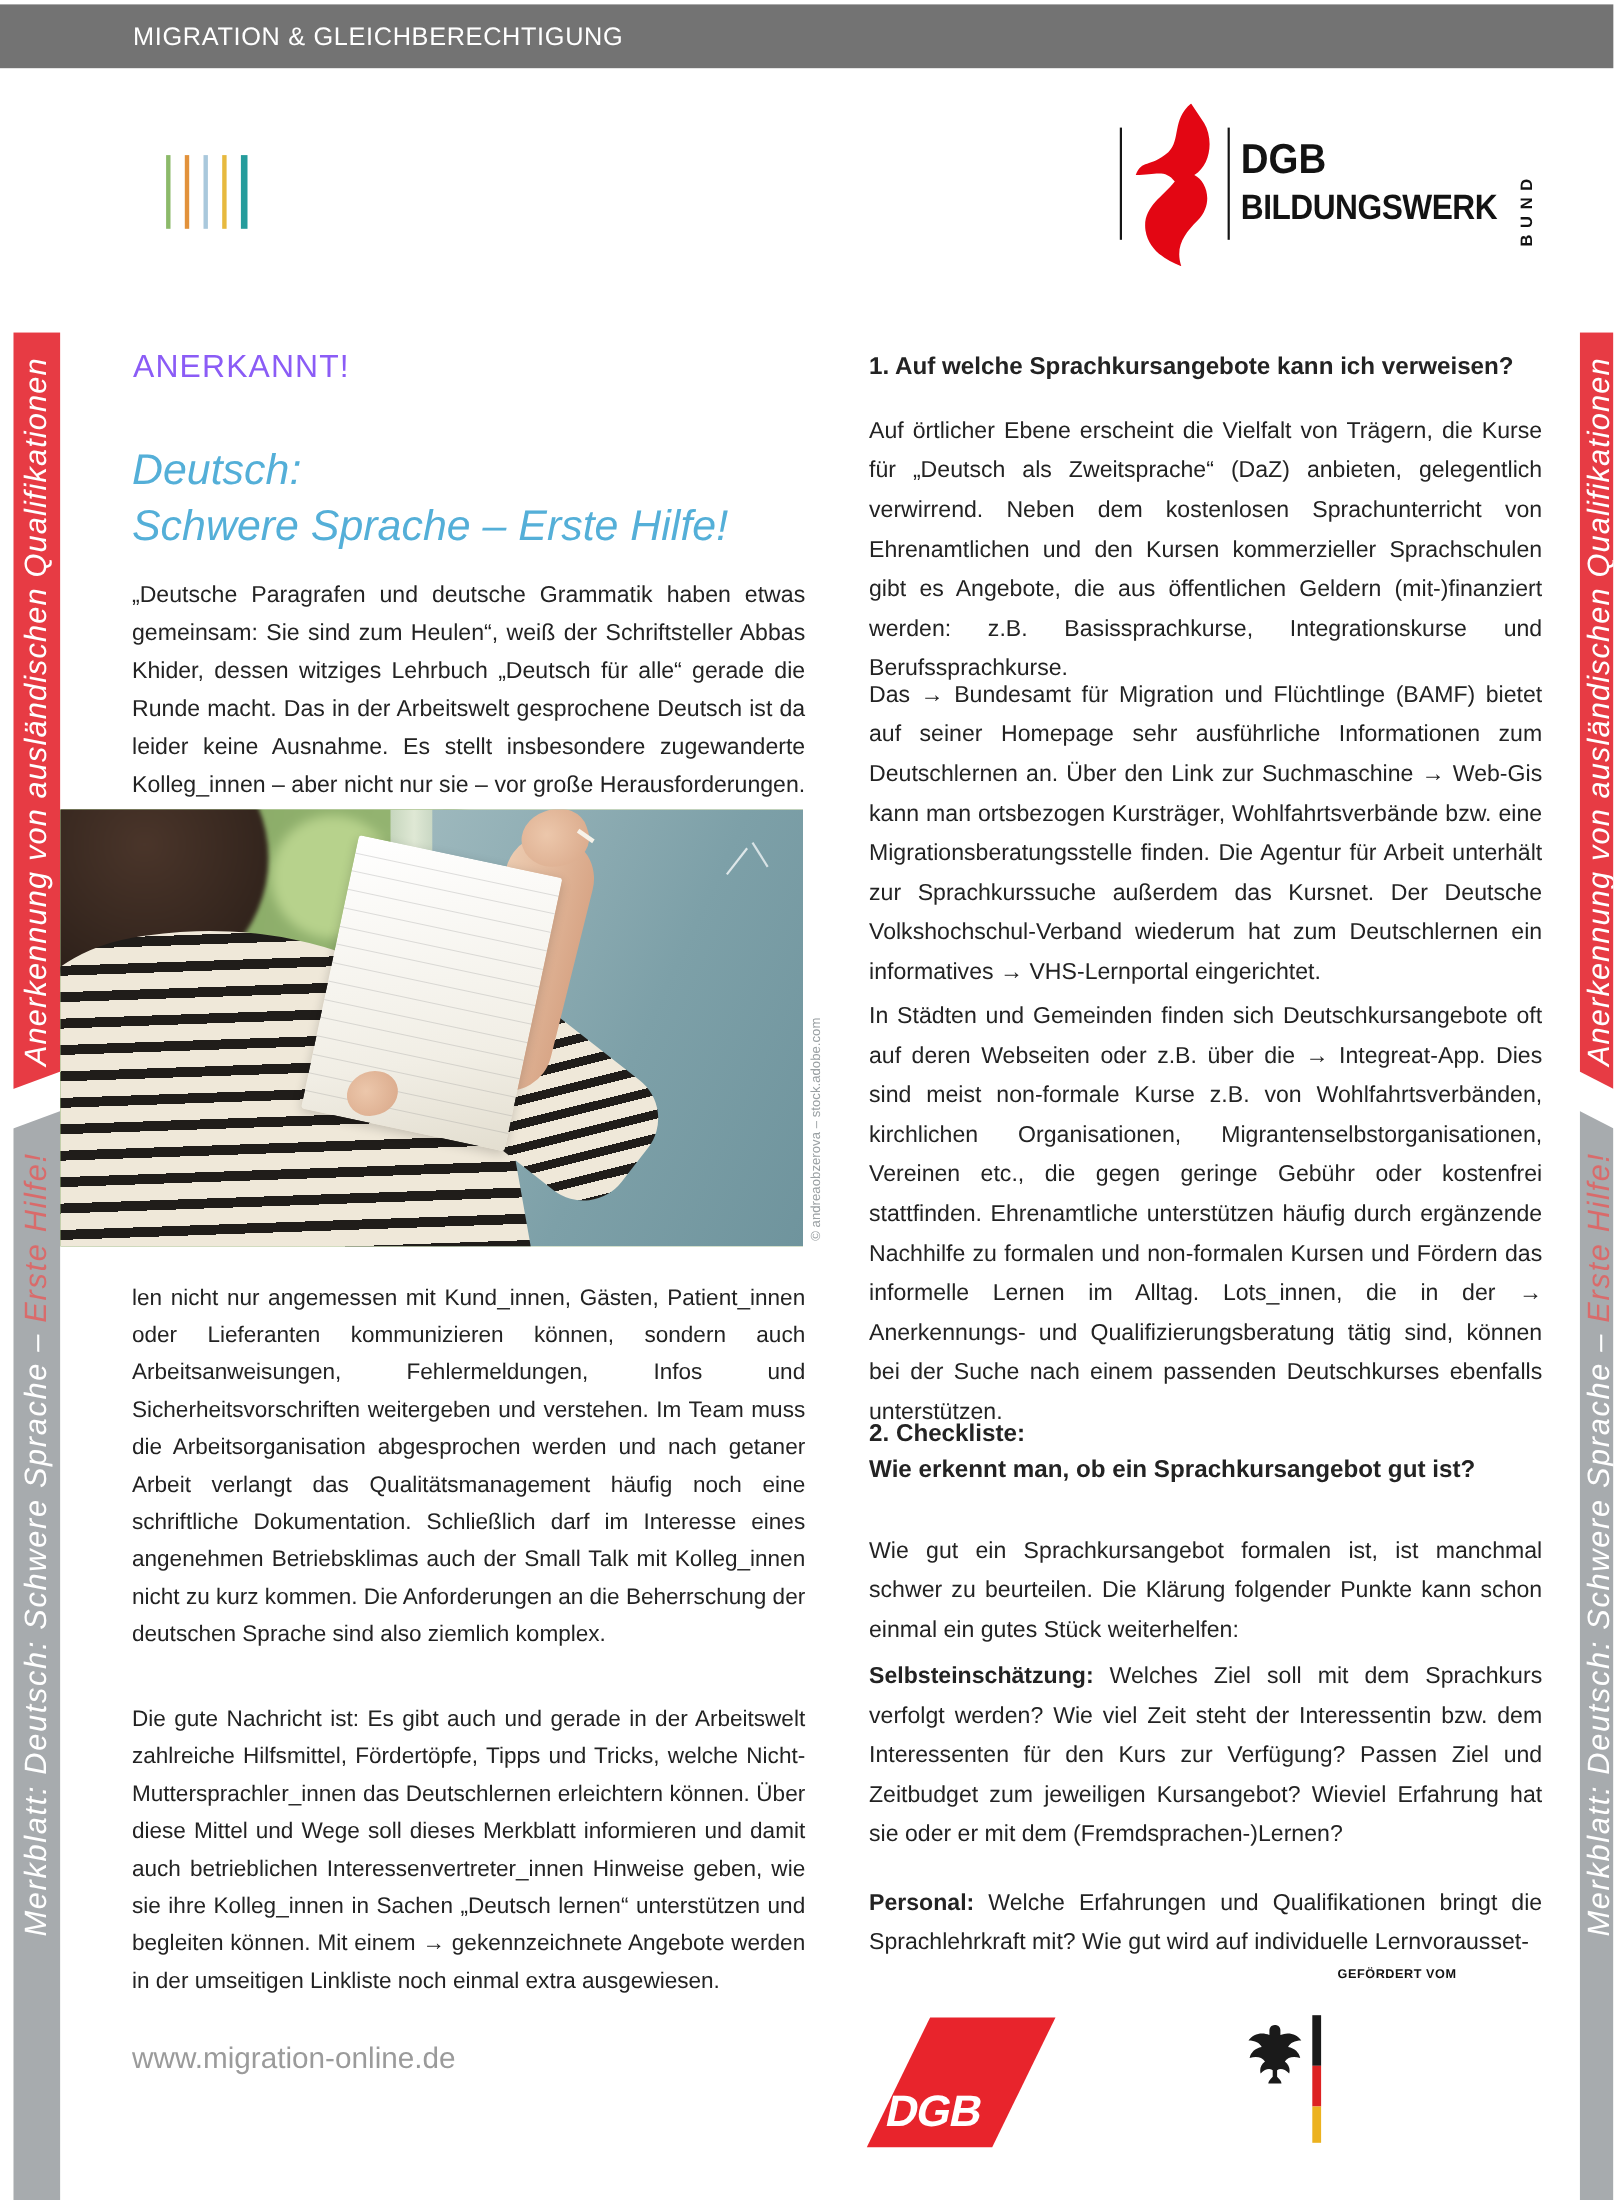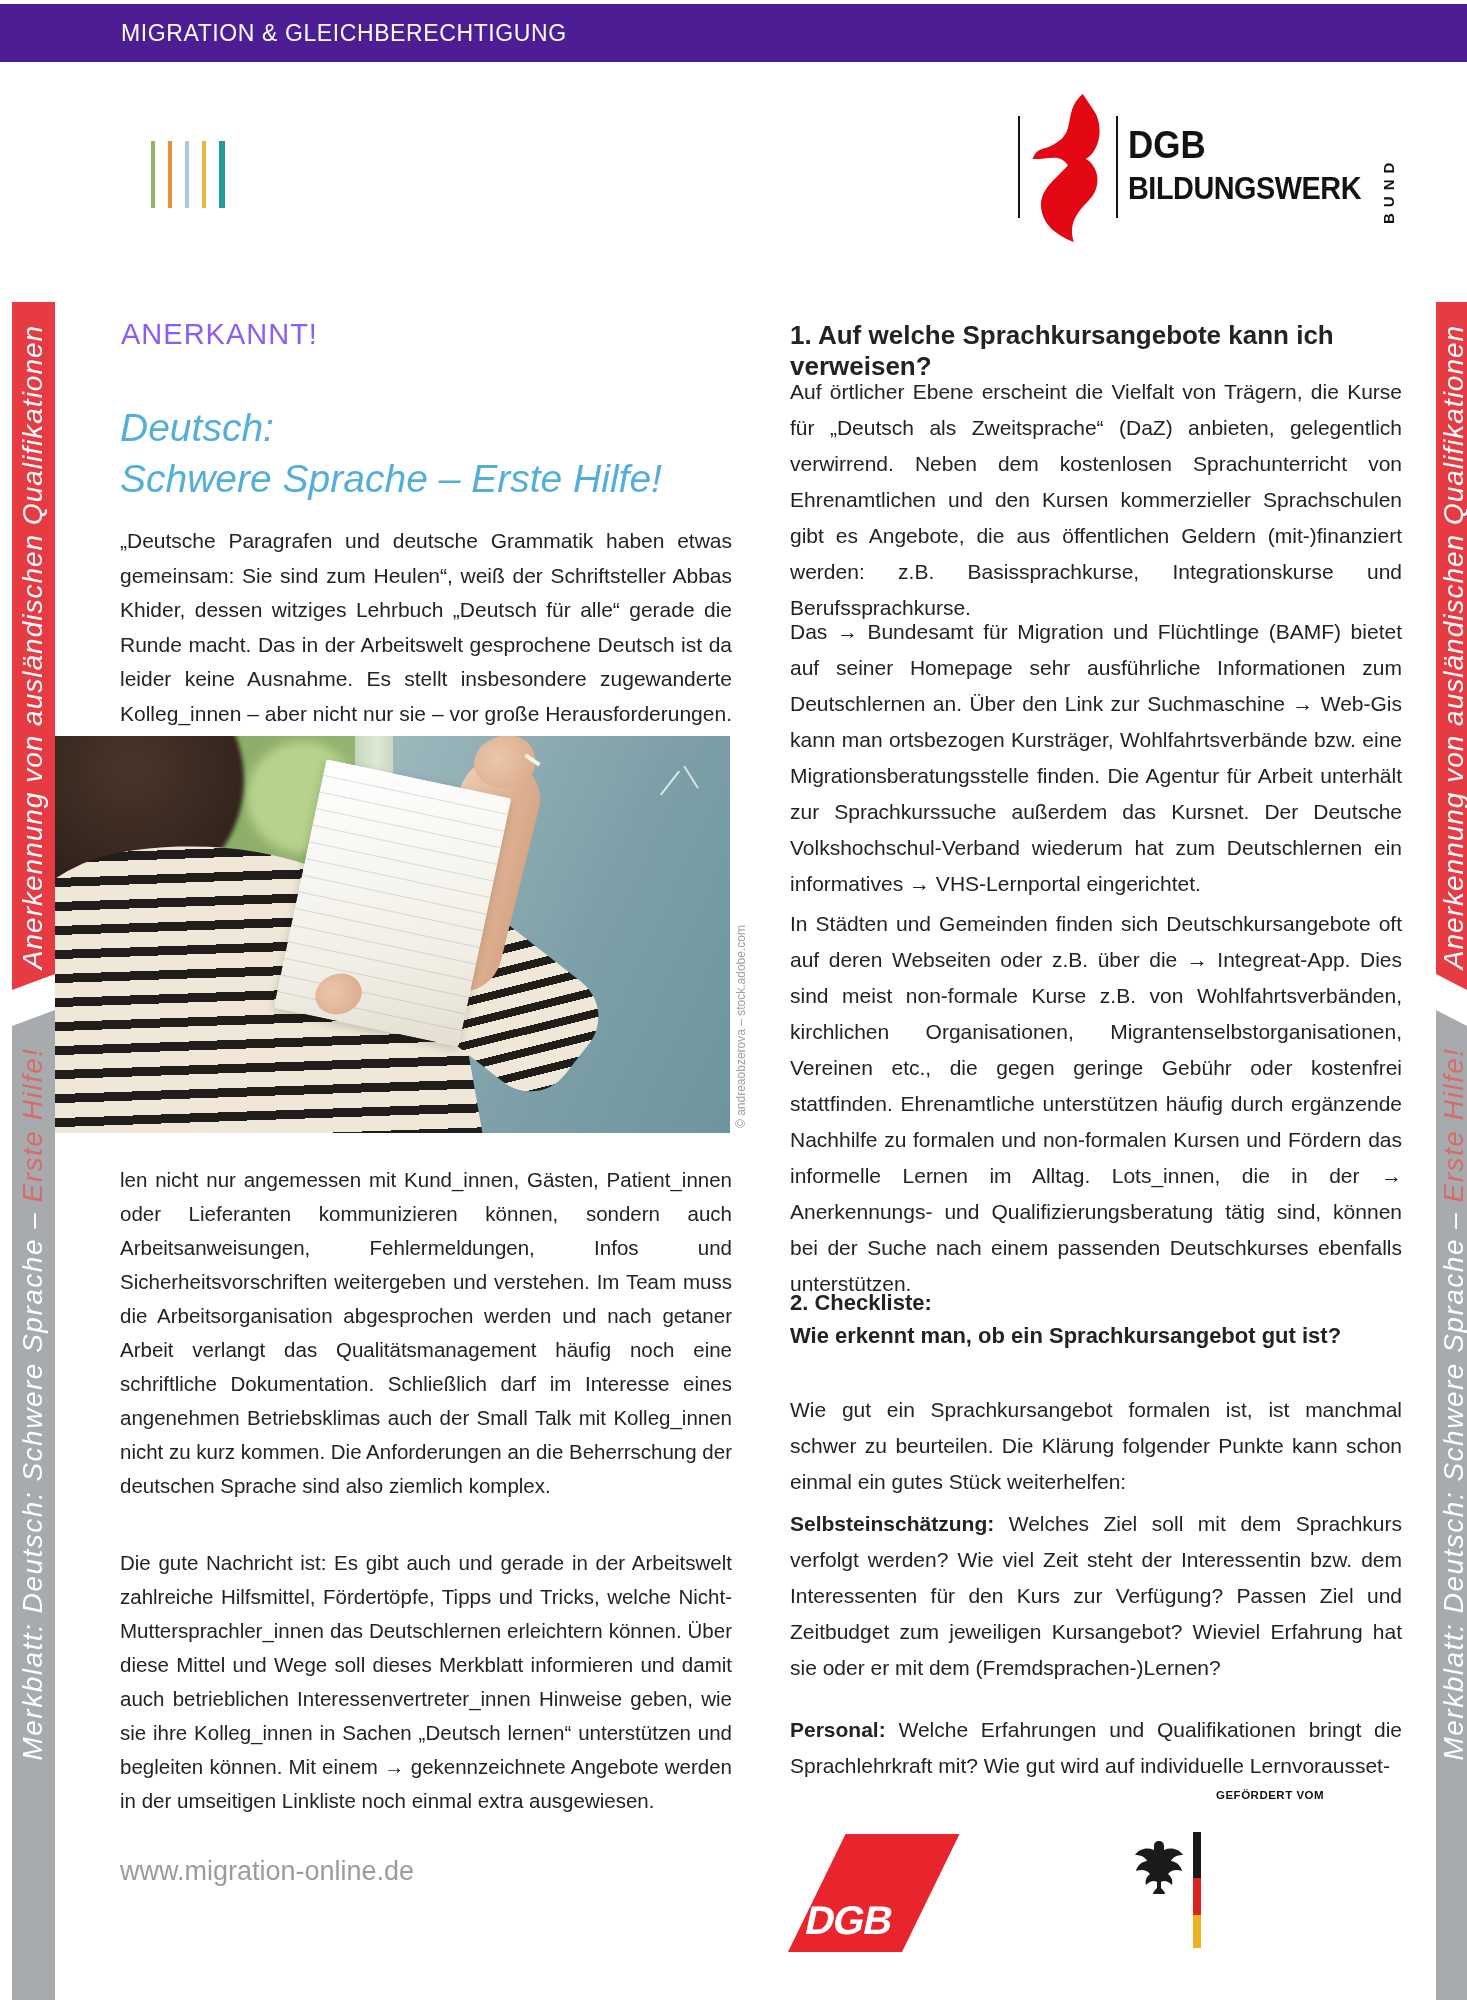--- a/index.html
+++ b/index.html
@@ -1,20 +1,20 @@
 <!DOCTYPE html>
 <html lang="de"><head>
 <meta charset="utf-8">
 <style>
   html,body{margin:0;padding:0;background:#fff;}
   .page{position:relative;width:1467px;height:2000px;background:#ffffff;overflow:hidden;
         font-family:"Liberation Sans",sans-serif;color:#232323;}
 
   
-  .topbar{position:absolute;left:0;top:4px;width:100%;height:58px;background:#4c1d95;}
+  .topbar{position:absolute;left:0;top:4px;width:100%;height:58px;background:#737373;}
   .topbar-label{position:absolute;left:121px;top:16px;font-size:23px;letter-spacing:.6px;color:#ffffff;}
 
   
   .lines-mark{position:absolute;left:151px;top:141px;height:67px;display:flex;gap:13px;}
   .lines-mark i{display:block;width:4px;height:100%;}
   .lm1{background:#8cba6a;}.lm2{background:#e2923b;}.lm3{background:#a9c8dc;}
   .lm4{background:#e7b93e;}.lm5{background:#259c9c;width:6px !important;}
 
   
   .bw-logo{position:absolute;left:1018px;top:110px;width:390px;height:120px;}
@@ -53,21 +53,21 @@
   .title span{display:block;font-style:italic;}
   .para{position:absolute;width:612px;font-size:21px;line-height:34.5px;color:#232323;
         text-align:justify;hyphens:auto;}
   .p-intro{left:120px;top:524px;}
   .p-body1{left:120px;top:1163px;line-height:34px;font-size:20.5px;}
   .p-body2{left:120px;top:1546px;line-height:34px;font-size:20.5px;}
   .website{position:absolute;left:120px;top:1856px;font-size:27px;color:#9b9b9b;}
 
   
   .rc{left:790px;}
-  .rh1{position:absolute;left:790px;top:320px;width:612px;font-size:26px;font-weight:700;color:#232323;}
+  .rh1{position:absolute;left:790px;top:320px;width:612px;font-size:22px;font-weight:700;color:#232323;}
   .rh2{position:absolute;left:790px;top:1286px;width:612px;font-size:22px;font-weight:700;
        line-height:33px;color:#232323;}
   .rh2 span{display:block;}
   .rp1{top:374px;line-height:36px;}
   .rp2{top:614px;line-height:36px;}
   .rp3{top:906px;line-height:36px;}
   .rp4{top:1392px;line-height:36px;}
   .rp5{top:1506px;line-height:36px;}
   .rp6{top:1712px;line-height:36px;}
   .lead{font-weight:700;}

